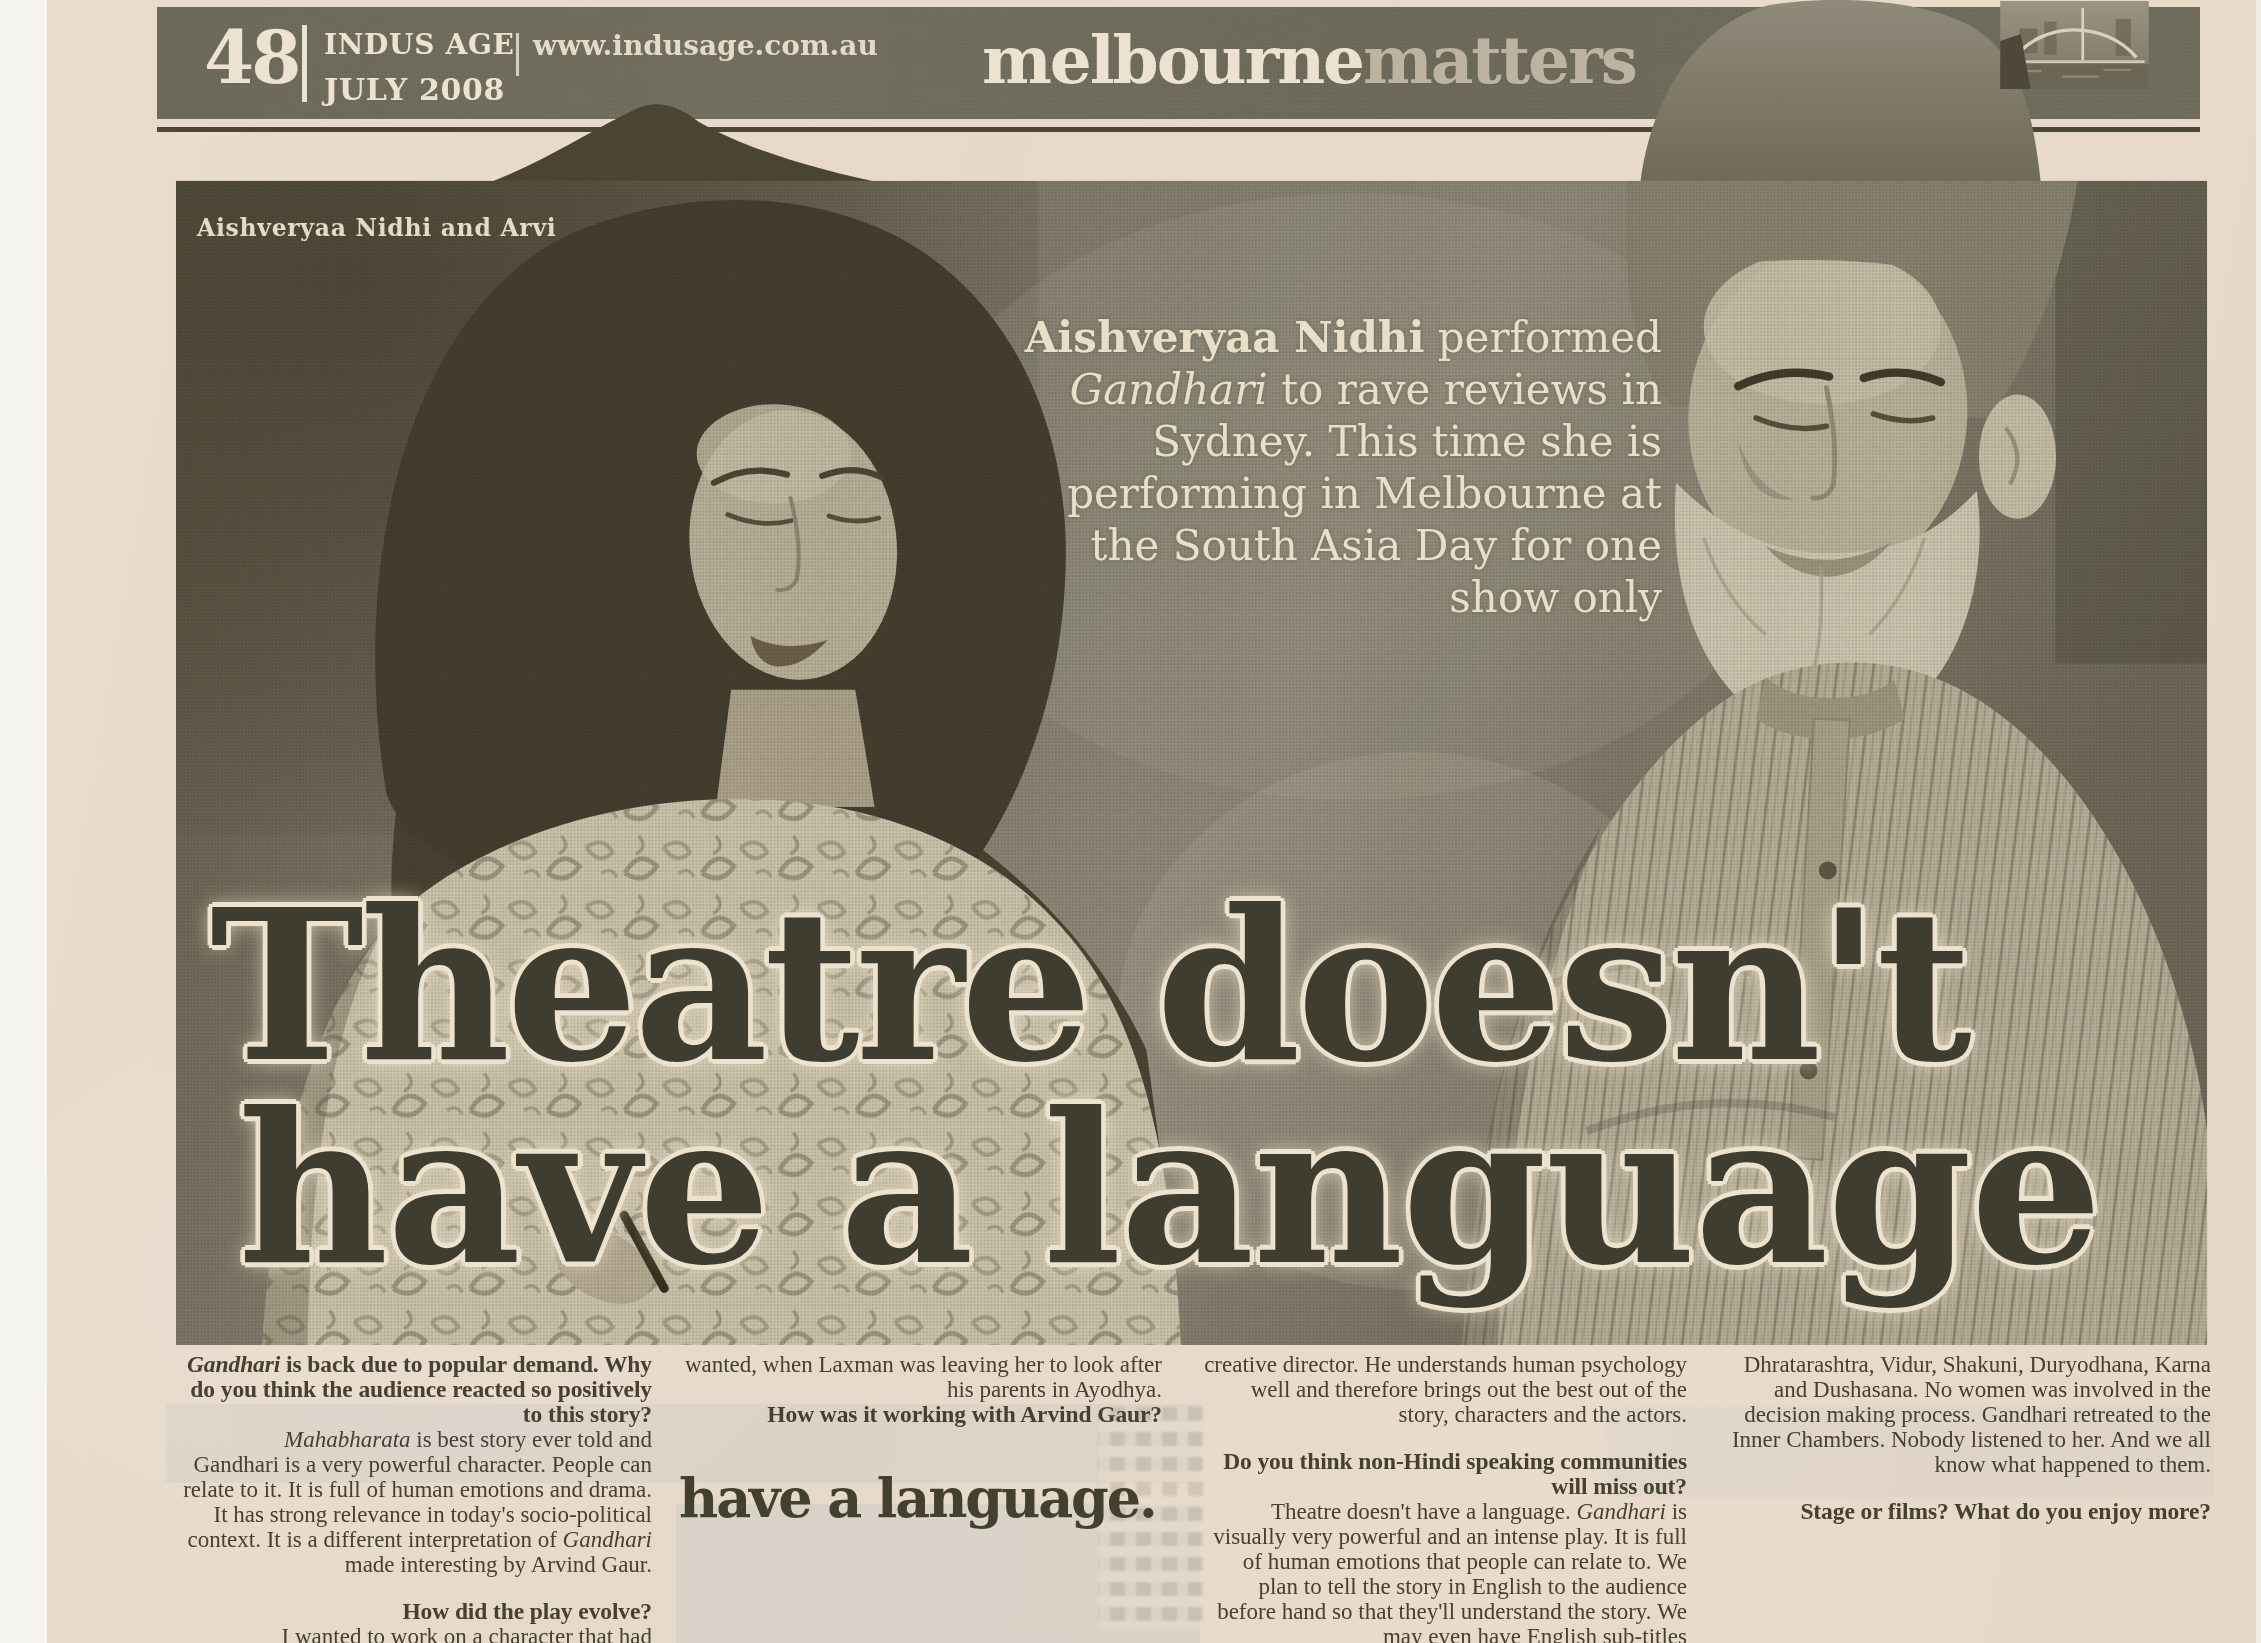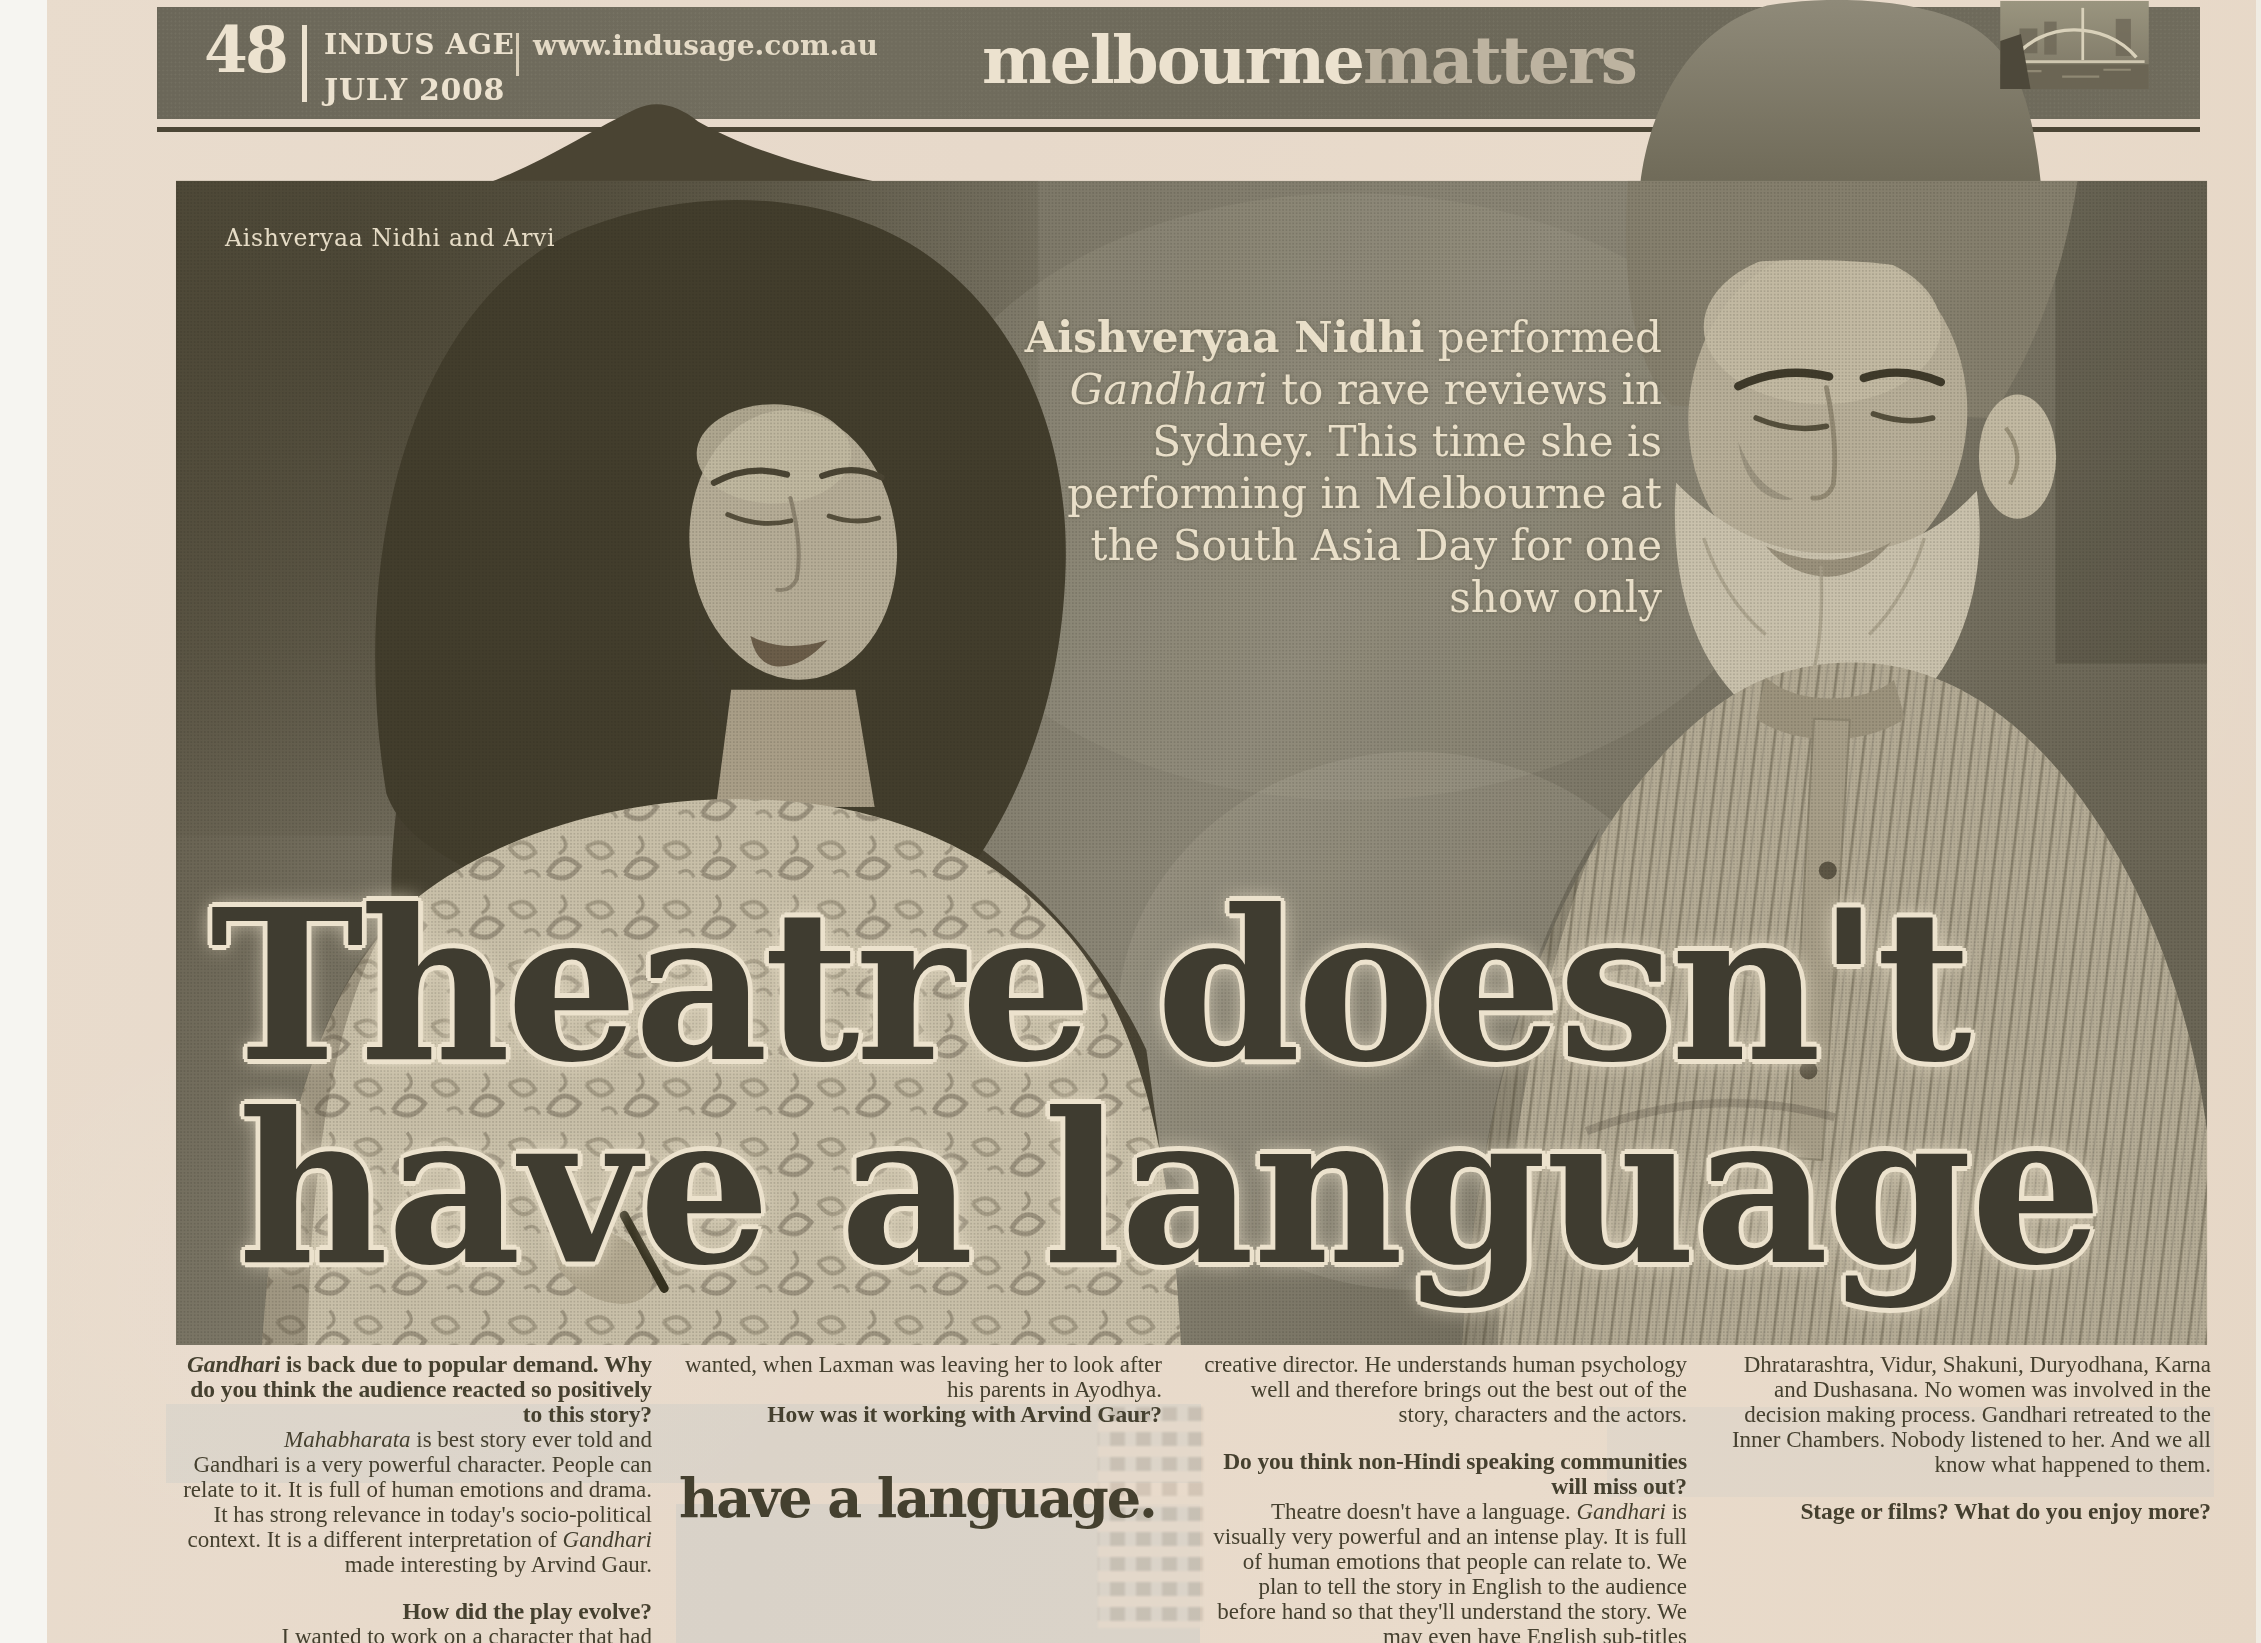--- a/index.html
+++ b/index.html
@@ -13,43 +13,43 @@
   .scan-edge-r{position:absolute;right:0;top:0;width:5.5px;height:1643px;background:#f0ece3;z-index:6;}
 
   
   .band{position:absolute;left:157px;top:7px;width:2043px;height:112px;z-index:1;
     background:linear-gradient(92deg,#6b6759 0%,#716d5e 30%,#6c6859 62%,#6f6b5c 100%);}
   .band:after{content:"";position:absolute;inset:0;
     background-image:radial-gradient(rgba(236,226,205,0.07) 0.7px, transparent 1px);
     background-size:4.1px 4.1px;}
   .rule{position:absolute;left:157px;top:127px;width:2043px;height:4.8px;background:#4c4636;z-index:1;}
 
-  .page-number{position:absolute;left:204px;top:2px;z-index:5;color:#ece2cf;
-    font-family:"DejaVu Serif",serif;font-weight:700;font-size:63px;line-height:97px;letter-spacing:-2.8px;}
+  .page-number{position:absolute;left:204px;top:9px;z-index:5;color:#ece2cf;
+    font-family:"DejaVu Serif",serif;font-weight:700;font-size:72px;line-height:97px;letter-spacing:-2.8px;}
   .vbar1{position:absolute;left:302px;top:25px;width:4.8px;height:77px;background:#ece2cf;z-index:5;}
   .pub-name{position:absolute;left:324px;top:28px;z-index:5;color:#ece2cf;
     font-family:"DejaVu Serif",serif;font-weight:700;font-size:28px;letter-spacing:0.7px;white-space:nowrap;}
   .vbar2{position:absolute;left:516px;top:33px;width:2.8px;height:43px;background:#d8cdb8;z-index:5;}
   .pub-url{position:absolute;left:533px;top:29px;z-index:5;color:#e4dac6;
     font-family:"DejaVu Serif",serif;font-weight:700;font-size:28px;letter-spacing:0px;white-space:nowrap;}
   .pub-date{position:absolute;left:324px;top:72px;z-index:5;color:#ece2cf;
     font-family:"DejaVu Serif",serif;font-weight:700;font-size:30px;letter-spacing:0.7px;}
   .section-title{position:absolute;left:982px;top:26px;z-index:5;white-space:nowrap;
     font-family:"DejaVu Serif",serif;font-weight:700;font-size:66px;letter-spacing:-2.1px;line-height:69px;}
   .section-title .w1{color:#ece2cf;}
   .section-title .w2{color:#bdb3a0;text-shadow:0 0 2.1px rgba(109,105,92,.6);}
 
   
   .montage{position:absolute;left:0;top:0;z-index:2;}
   .thumb{position:absolute;left:2000px;top:1.4px;z-index:4;}
   .halftone{position:absolute;left:176px;top:181px;width:2032px;height:1164px;z-index:3;pointer-events:none;
     background-image:radial-gradient(rgba(32,29,21,0.15) 0.8px, transparent 1px);background-size:3.4px 3.4px;}
 
-  .photo-caption{position:absolute;left:197px;top:224px;z-index:5;color:#e6dcc6;
-    font-family:"DejaVu Serif",serif;font-weight:400;font-size:23.5px;letter-spacing:0.7px;margin-left:28px;}
+  .photo-caption{position:absolute;left:197px;top:214px;z-index:5;color:#e6dcc6;
+    font-family:"DejaVu Serif",serif;font-weight:700;font-size:23.5px;letter-spacing:0.7px;}
   .intro-quote{position:absolute;left:924px;top:312px;width:738px;z-index:5;text-align:right;
     font-family:"DejaVu Serif",serif;font-size:42px;line-height:52px;color:#e9dfc9;
     text-shadow:0 0 4.1px rgba(60,56,40,0.35);}
   .intro-quote .bd{font-weight:700;}
   .intro-quote .it{font-style:italic;}
 
   .hl{position:absolute;z-index:5;white-space:nowrap;font-family:"DejaVu Serif",serif;font-weight:700;
     font-size:207px;line-height:207px;color:#3f3c30;letter-spacing:-4.1px;
     text-shadow:
       -4.8px 0 0 #ece2cd, 4.8px 0 0 #ece2cd, 0 -4.8px 0 #ece2cd, 0 4.8px 0 #ece2cd,

